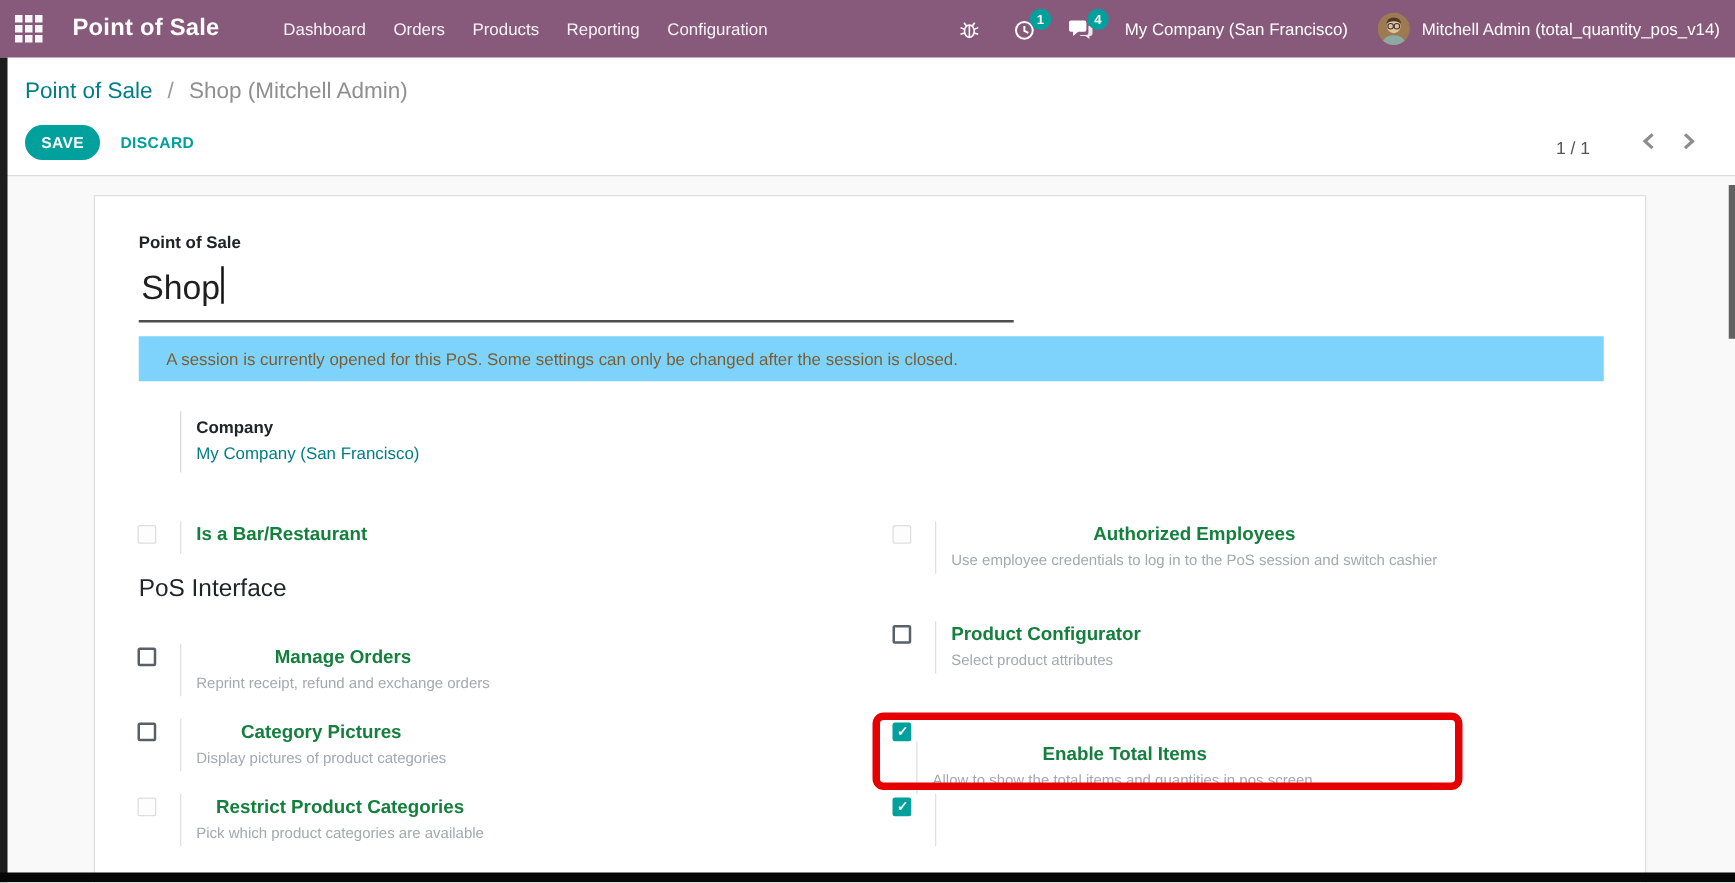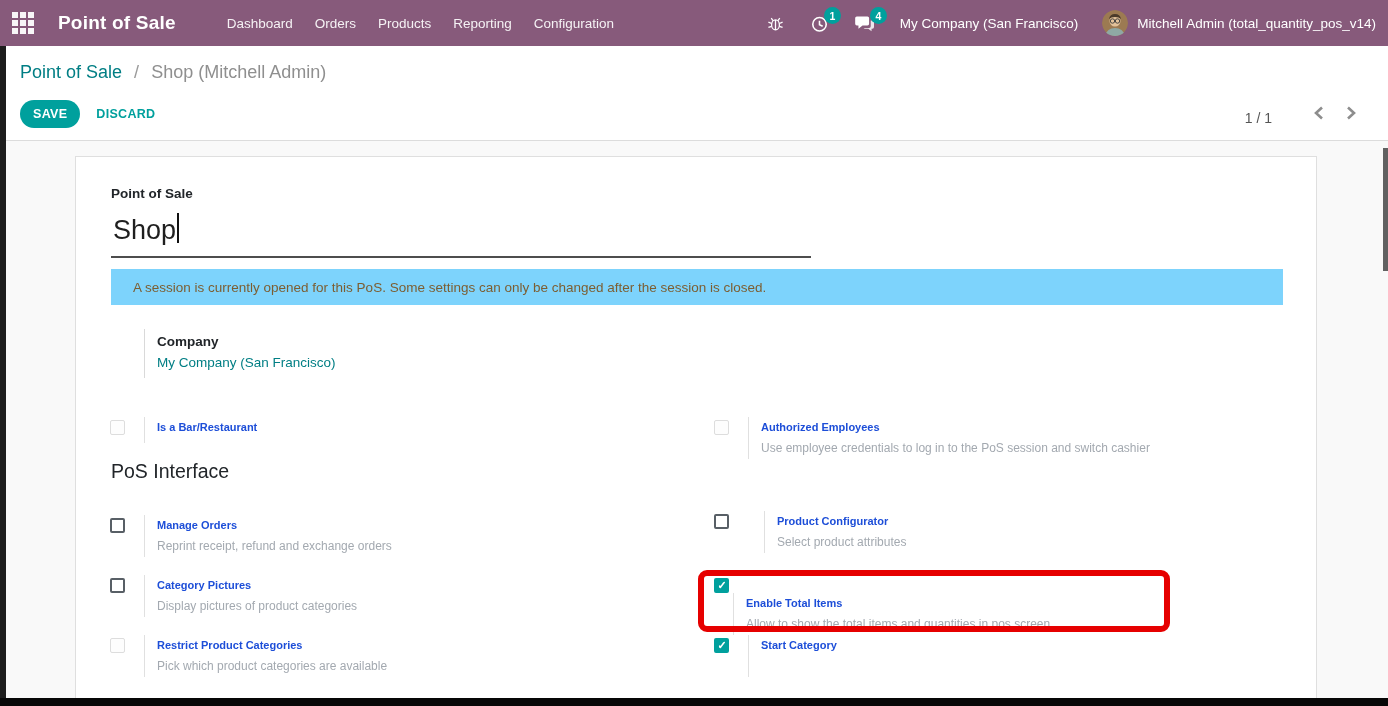--- a/index.html
+++ b/index.html
@@ -58,21 +58,21 @@
   .company-link { font-size:13.5px; color:#017E84; line-height:22px; cursor:pointer; }
 
   .opt { position:absolute; display:flex; align-items:flex-start; }
   .cb { width:15px; height:15px; border:2px solid #585f66; border-radius:2px; background:#fff;
     margin-top:3px; flex:0 0 15px; cursor:pointer; position:relative; }
   .cb.light { border:1px solid #ddd; background:#fdfdfd; }
   .cb.checked { background:#00A09D; border-color:#00A09D; }
   .cb.checked::after { content:"✓"; position:absolute; left:1.5px; top:-1px; color:#fff; font-size:11px; font-weight:700; }
   .opt-text { border-left:1px solid #e0e0e0; margin-left:19px; padding-left:12px; min-height:42px; }
   .opt-text.short { min-height:26px; }
-  .opt-label { font-size:11px; font-weight:700; color:#1d4ed8; line-height:21px; }
+  .opt-label { font-size:15px; font-weight:700; color:#15803d; line-height:21px;text-align:center; }
   .opt-desc { font-size:12px; color:#a3a9b0; line-height:21px; }
 
   .section-title { position:absolute; left:35px; top:303px; font-size:19.5px; color:#212529; }
 
   .hl-box { position:absolute; left:622px; top:413px; width:472px; height:62px;
     border:6px solid #E60000; border-radius:9px; pointer-events:none; z-index:5; }
 
   
   .left-strip { position:absolute; left:0; top:46px; width:6px; height:660px; background:#1d1d1d; z-index:40; }
   .bottom-bar { position:absolute; left:0; top:698px; width:1388px; height:8px; background:#070707; z-index:41; }
@@ -214,21 +214,21 @@
 
       <div class="section-title">PoS Interface</div>
 
       <div class="opt" style="left:34px; top:358px; width:560px;">
         <span class="cb"></span>
         <div class="opt-text">
           <div class="opt-label">Manage Orders</div>
           <div class="opt-desc">Reprint receipt, refund and exchange orders</div>
         </div>
       </div>
-      <div class="opt" style="left:638px; top:354px; width:590px;gap:16px;">
+      <div class="opt" style="left:638px; top:340px; width:590px;">
         <span class="cb"></span>
         <div class="opt-text">
           <div class="opt-label">Product Configurator</div>
           <div class="opt-desc">Select product attributes</div>
         </div>
       </div>
 
       <div class="opt" style="left:34px; top:418px; width:560px;">
         <span class="cb"></span>
         <div class="opt-text">
@@ -248,21 +248,20 @@
       <div class="opt" style="left:34px; top:478px; width:560px;">
         <span class="cb light"></span>
         <div class="opt-text">
           <div class="opt-label">Restrict Product Categories</div>
           <div class="opt-desc">Pick which product categories are available</div>
         </div>
       </div>
       <div class="opt" style="left:638px; top:478px; width:590px;">
         <span class="cb checked"></span>
         <div class="opt-text">
-          <div class="opt-label">Start Category</div>
         </div>
       </div>
 
     </div>
   </div>
 
   <div class="left-strip"></div>
   <div class="bottom-bar"></div>
   <div class="scroll-thumb"></div>
 

